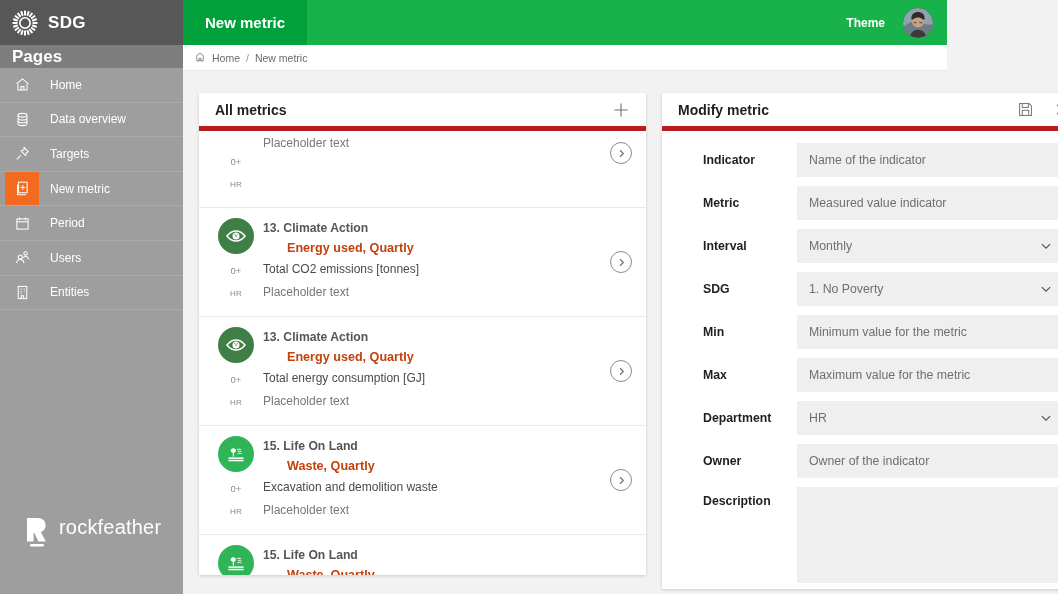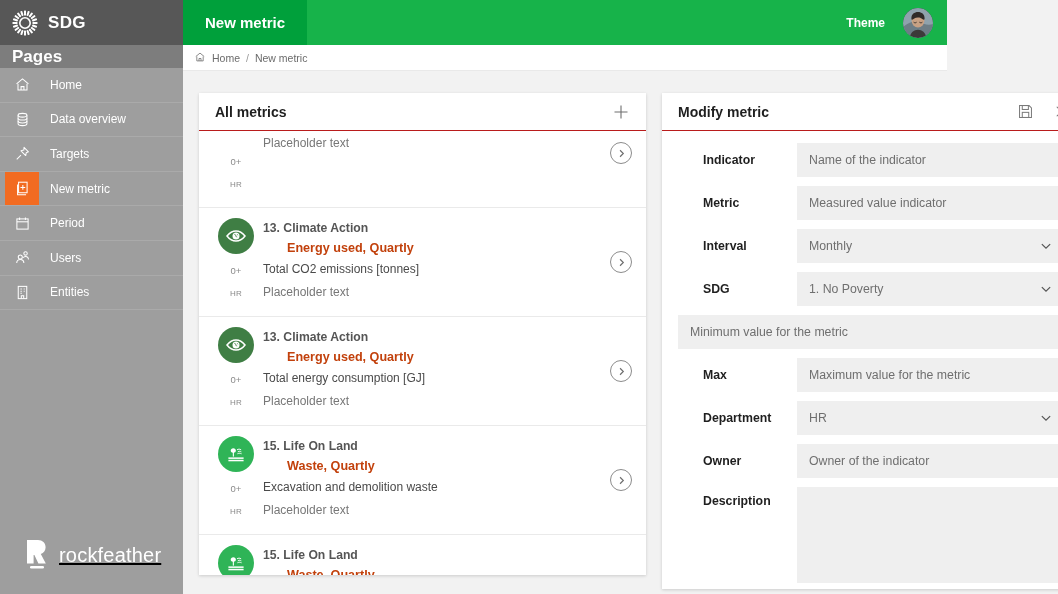--- a/index.html
+++ b/index.html
@@ -44,22 +44,22 @@
     display: flex; align-items: center; justify-content: center;
     margin-left: 5px;
     flex: 0 0 34px;
   }
   .nav-item.active .nav-icon { background: #f26b21; }
   .nav-label { margin-left: 11px; }
   .nav-icon svg { display: block; }
 
   .sidebar-spacer { flex: 1 1 auto; }
   .rockfeather {
-    height: 78px; display: flex; align-items: center;
-    padding-left: 24px; gap: 9px; text-decoration: underline;
+    height: 78px; display: flex; align-items: flex-start;
+    padding-left: 24px; gap: 9px;
   }
   .rf-mark { width: 26px; height: 34px; position: relative; }
   .rf-text { color: #fff; font-size: 20px; letter-spacing: .2px; }
 
   
   .main { flex: 1 1 auto; display: flex; flex-direction: column; height: 594px; min-width: 0; }
 
   .topbar {
     height: 45px; background: #17b34a;
     display: flex; align-items: center; position: relative;
@@ -109,21 +109,21 @@
     display: flex; flex-direction: column;
     min-height: 0;
   }
   .panel-left { width: 447px; flex: 0 0 447px; height: 482px; }
   .panel-right { width: 424px; flex: 0 0 424px; height: 496px; }
 
   .panel-head {
     height: 38px; flex: 0 0 38px;
     display: flex; align-items: center;
     padding: 0 14px 0 16px;
-    border-bottom: 1px solid #b91c1c;
+    border-bottom: 5px solid #b91c1c;
   }
   .panel-title { font-size: 14px; font-weight: bold; color: #1f1f1f; }
   .panel-head-actions { margin-left: auto; display: flex; align-items: center; gap: 14px; }
   .icon-btn {
     width: 22px; height: 22px; display: flex; align-items: center; justify-content: center;
     cursor: pointer; color: #7a7a7a;
   }
 
   .metric-list { flex: 1 1 auto; overflow: hidden; position: relative; }
 
@@ -541,20 +541,21 @@
               <span>1. No Poverty</span>
               <span class="chev">
                 <svg width="16" height="16" viewBox="0 0 20 20" fill="none" stroke="#555" stroke-width="1.5">
                     <path d="M4.8 7.6 10 12.8l5.2-5.2"></path>
                   </svg>
               </span>
             </div>
           </div>
 
           <div class="form-row">
+            <label class="form-label">Min</label>
             <div class="field">Minimum value for the metric</div>
           </div>
 
           <div class="form-row">
             <label class="form-label">Max</label>
             <div class="field">Maximum value for the metric</div>
           </div>
 
           <div class="form-row">
             <label class="form-label">Department</label>

